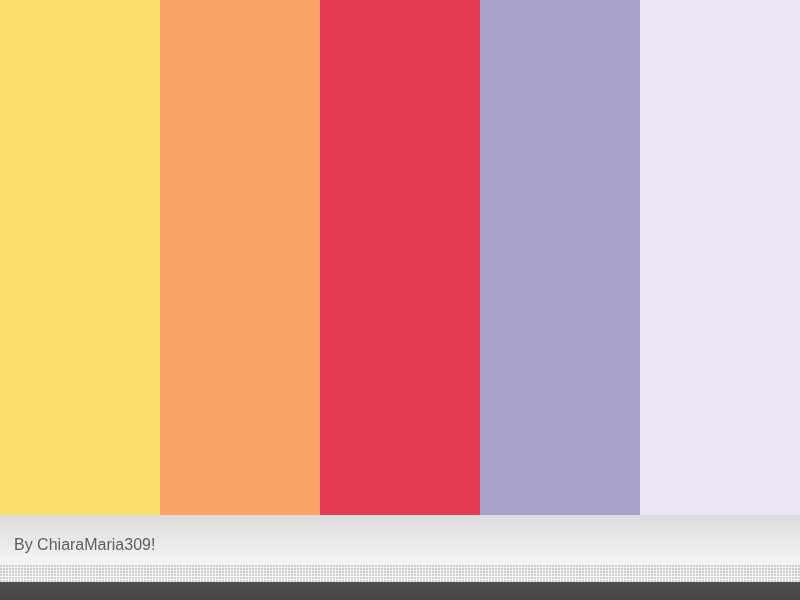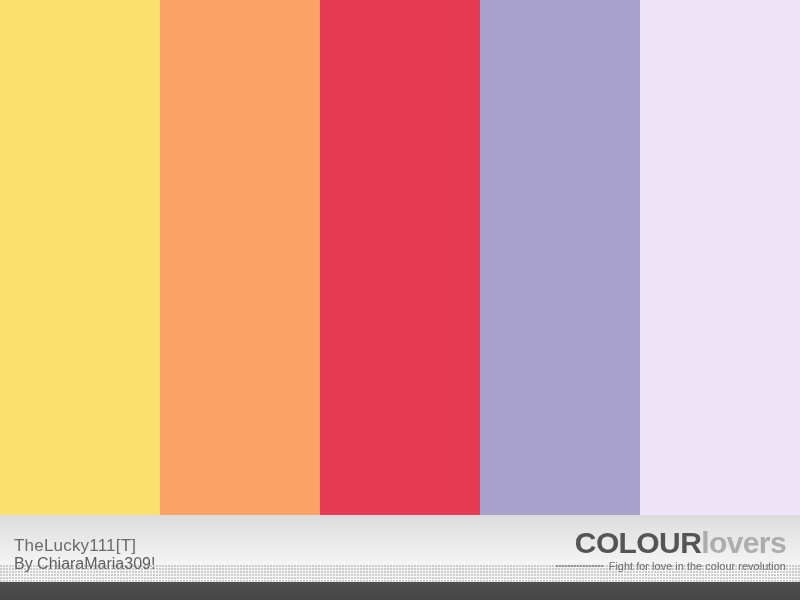--- a/index.html
+++ b/index.html
@@ -142,31 +142,23 @@
     <div class="swatch" style="background-color: rgb(250, 164, 104);"></div>
     <div class="swatch" style="background-color: rgb(230, 58, 85);"></div>
     <div class="swatch" style="background-color: rgb(168, 162, 204);"></div>
     <div class="swatch" style="background-color: rgb(237, 228, 247);"></div>
   </div>
 
   <div id="footer">
     <div id="footer-inner">
 
       <div id="palette-meta">
-        <div id="palette-title">TheLucky111[T]</div>
         <div id="palette-author">By ChiaraMaria309!</div>
       </div>
 
-      <div id="brand">
-        <div id="brand-wordmark"><span id="brand-colour" style="color: rgb(85, 85, 85);">COLOUR</span><span id="brand-lovers" style="color: rgb(173, 173, 173);">lovers</span></div>
-        <div id="brand-tagline-row">
-          <span id="brand-dots"></span>
-          <span id="brand-tagline">Fight for love in the colour revolution</span>
-        </div>
-      </div>
 
       <div id="dot-texture"></div>
     </div>
   </div>
 
   <div id="bottom-bar"></div>
 
 </div>
 
 </body></html>

